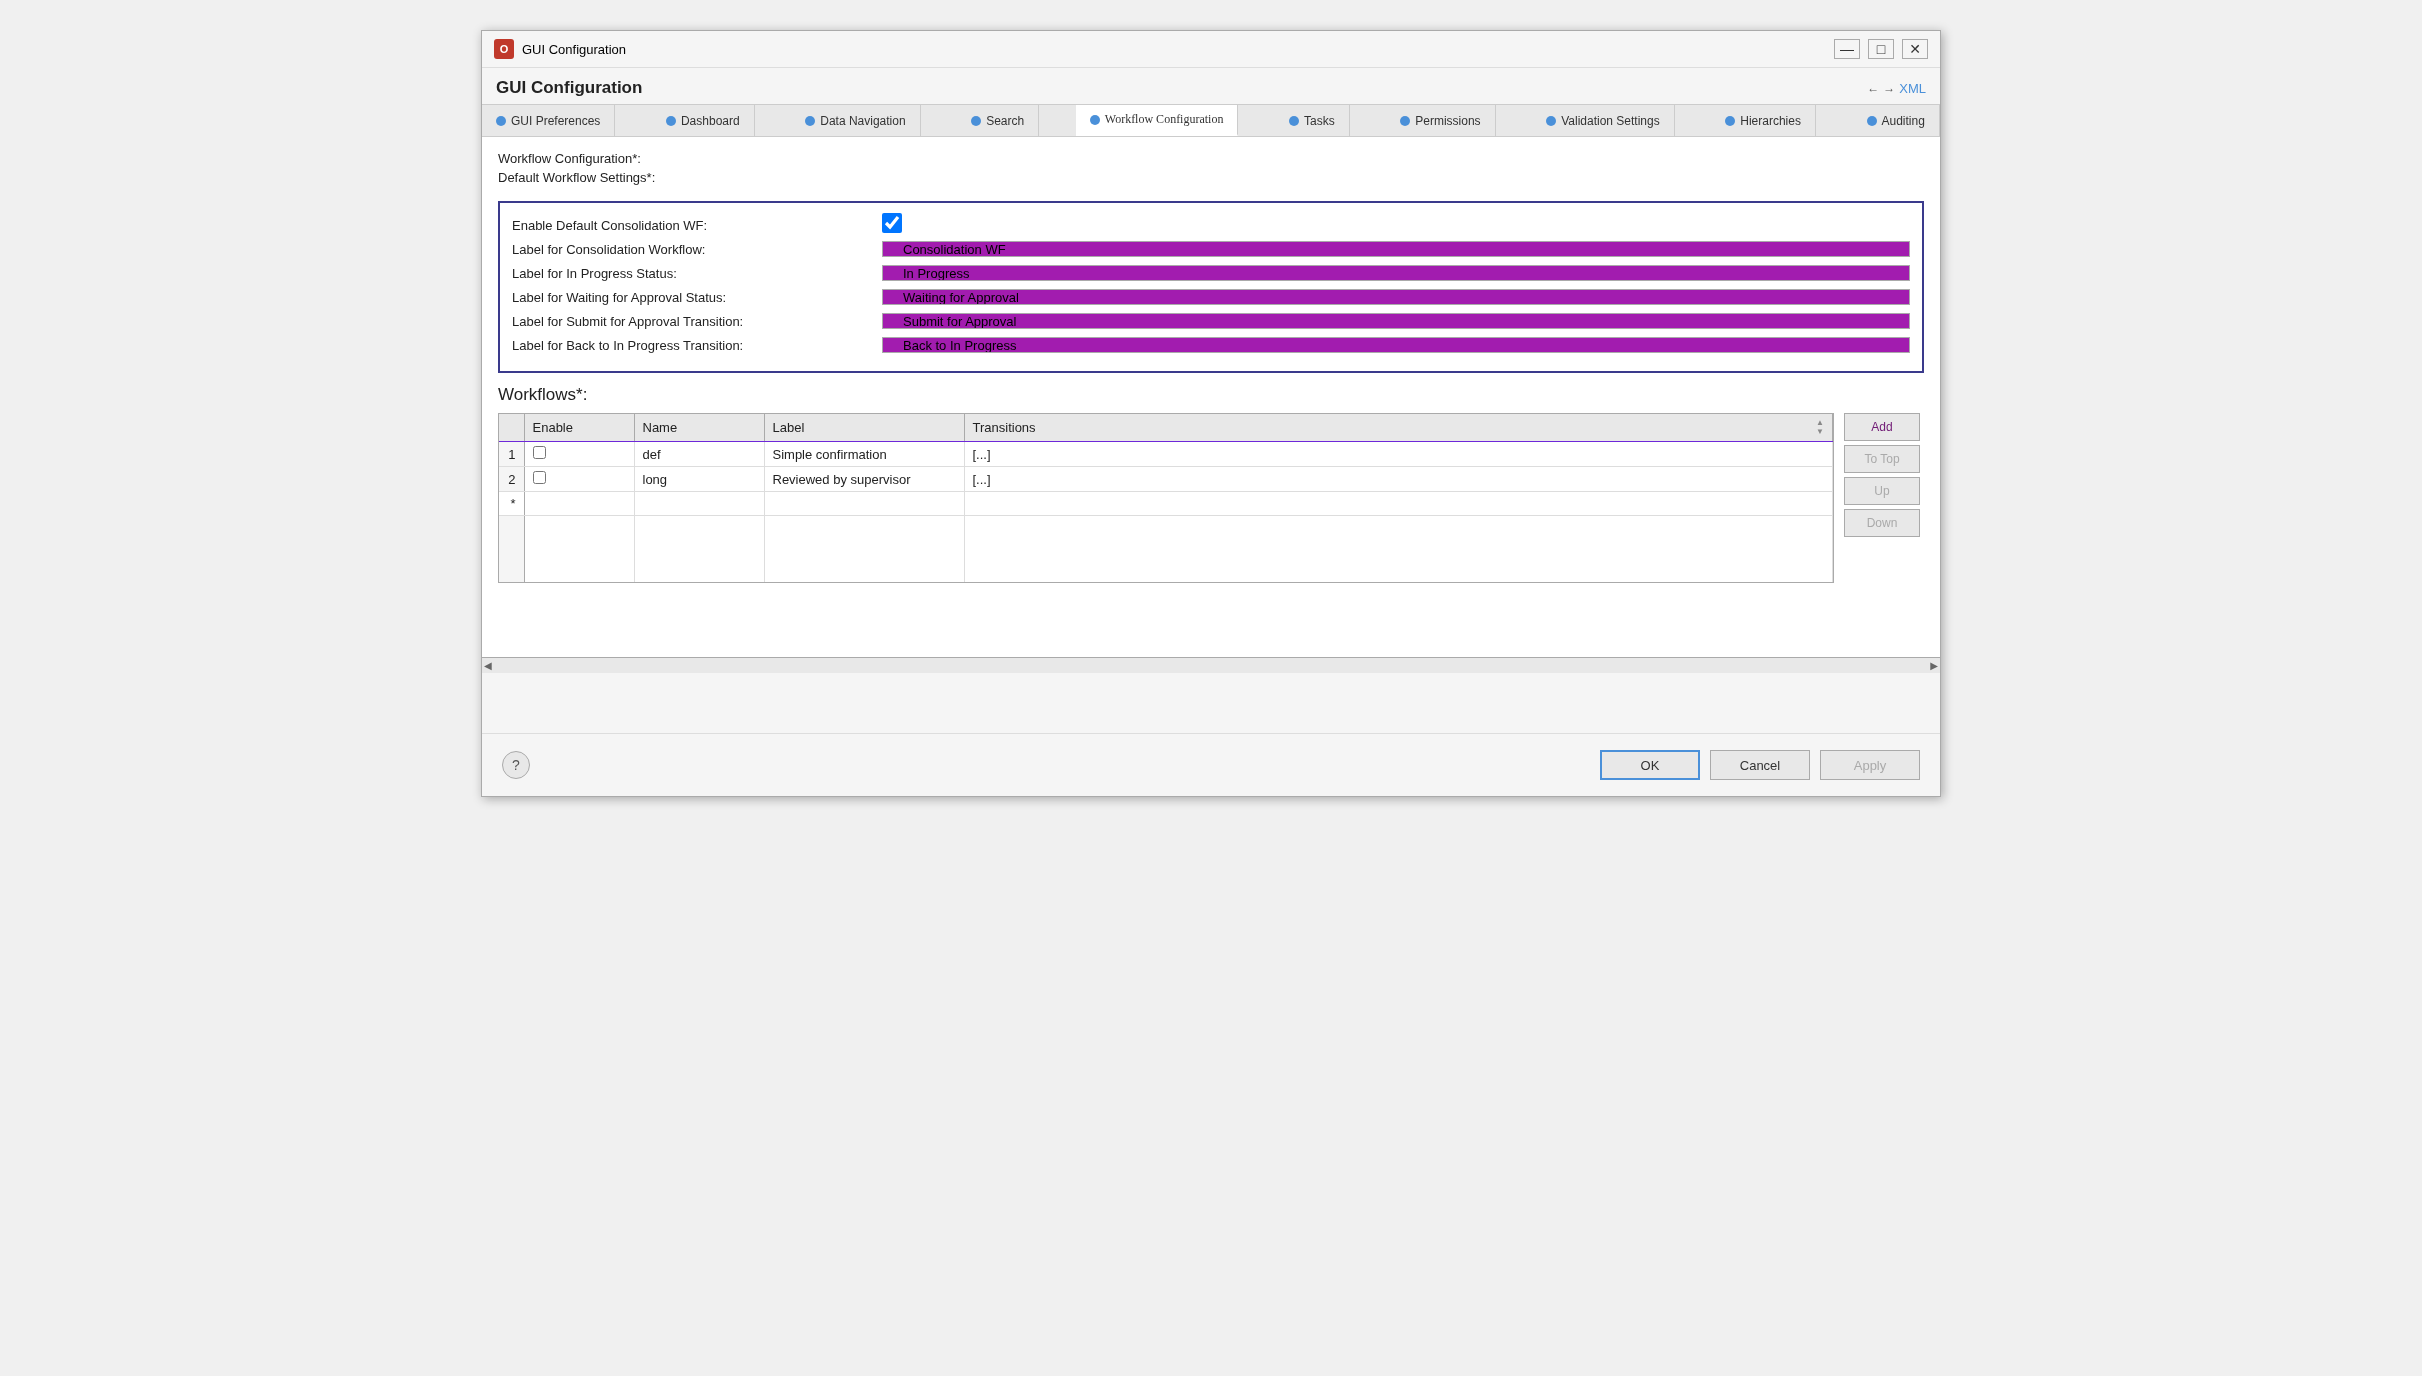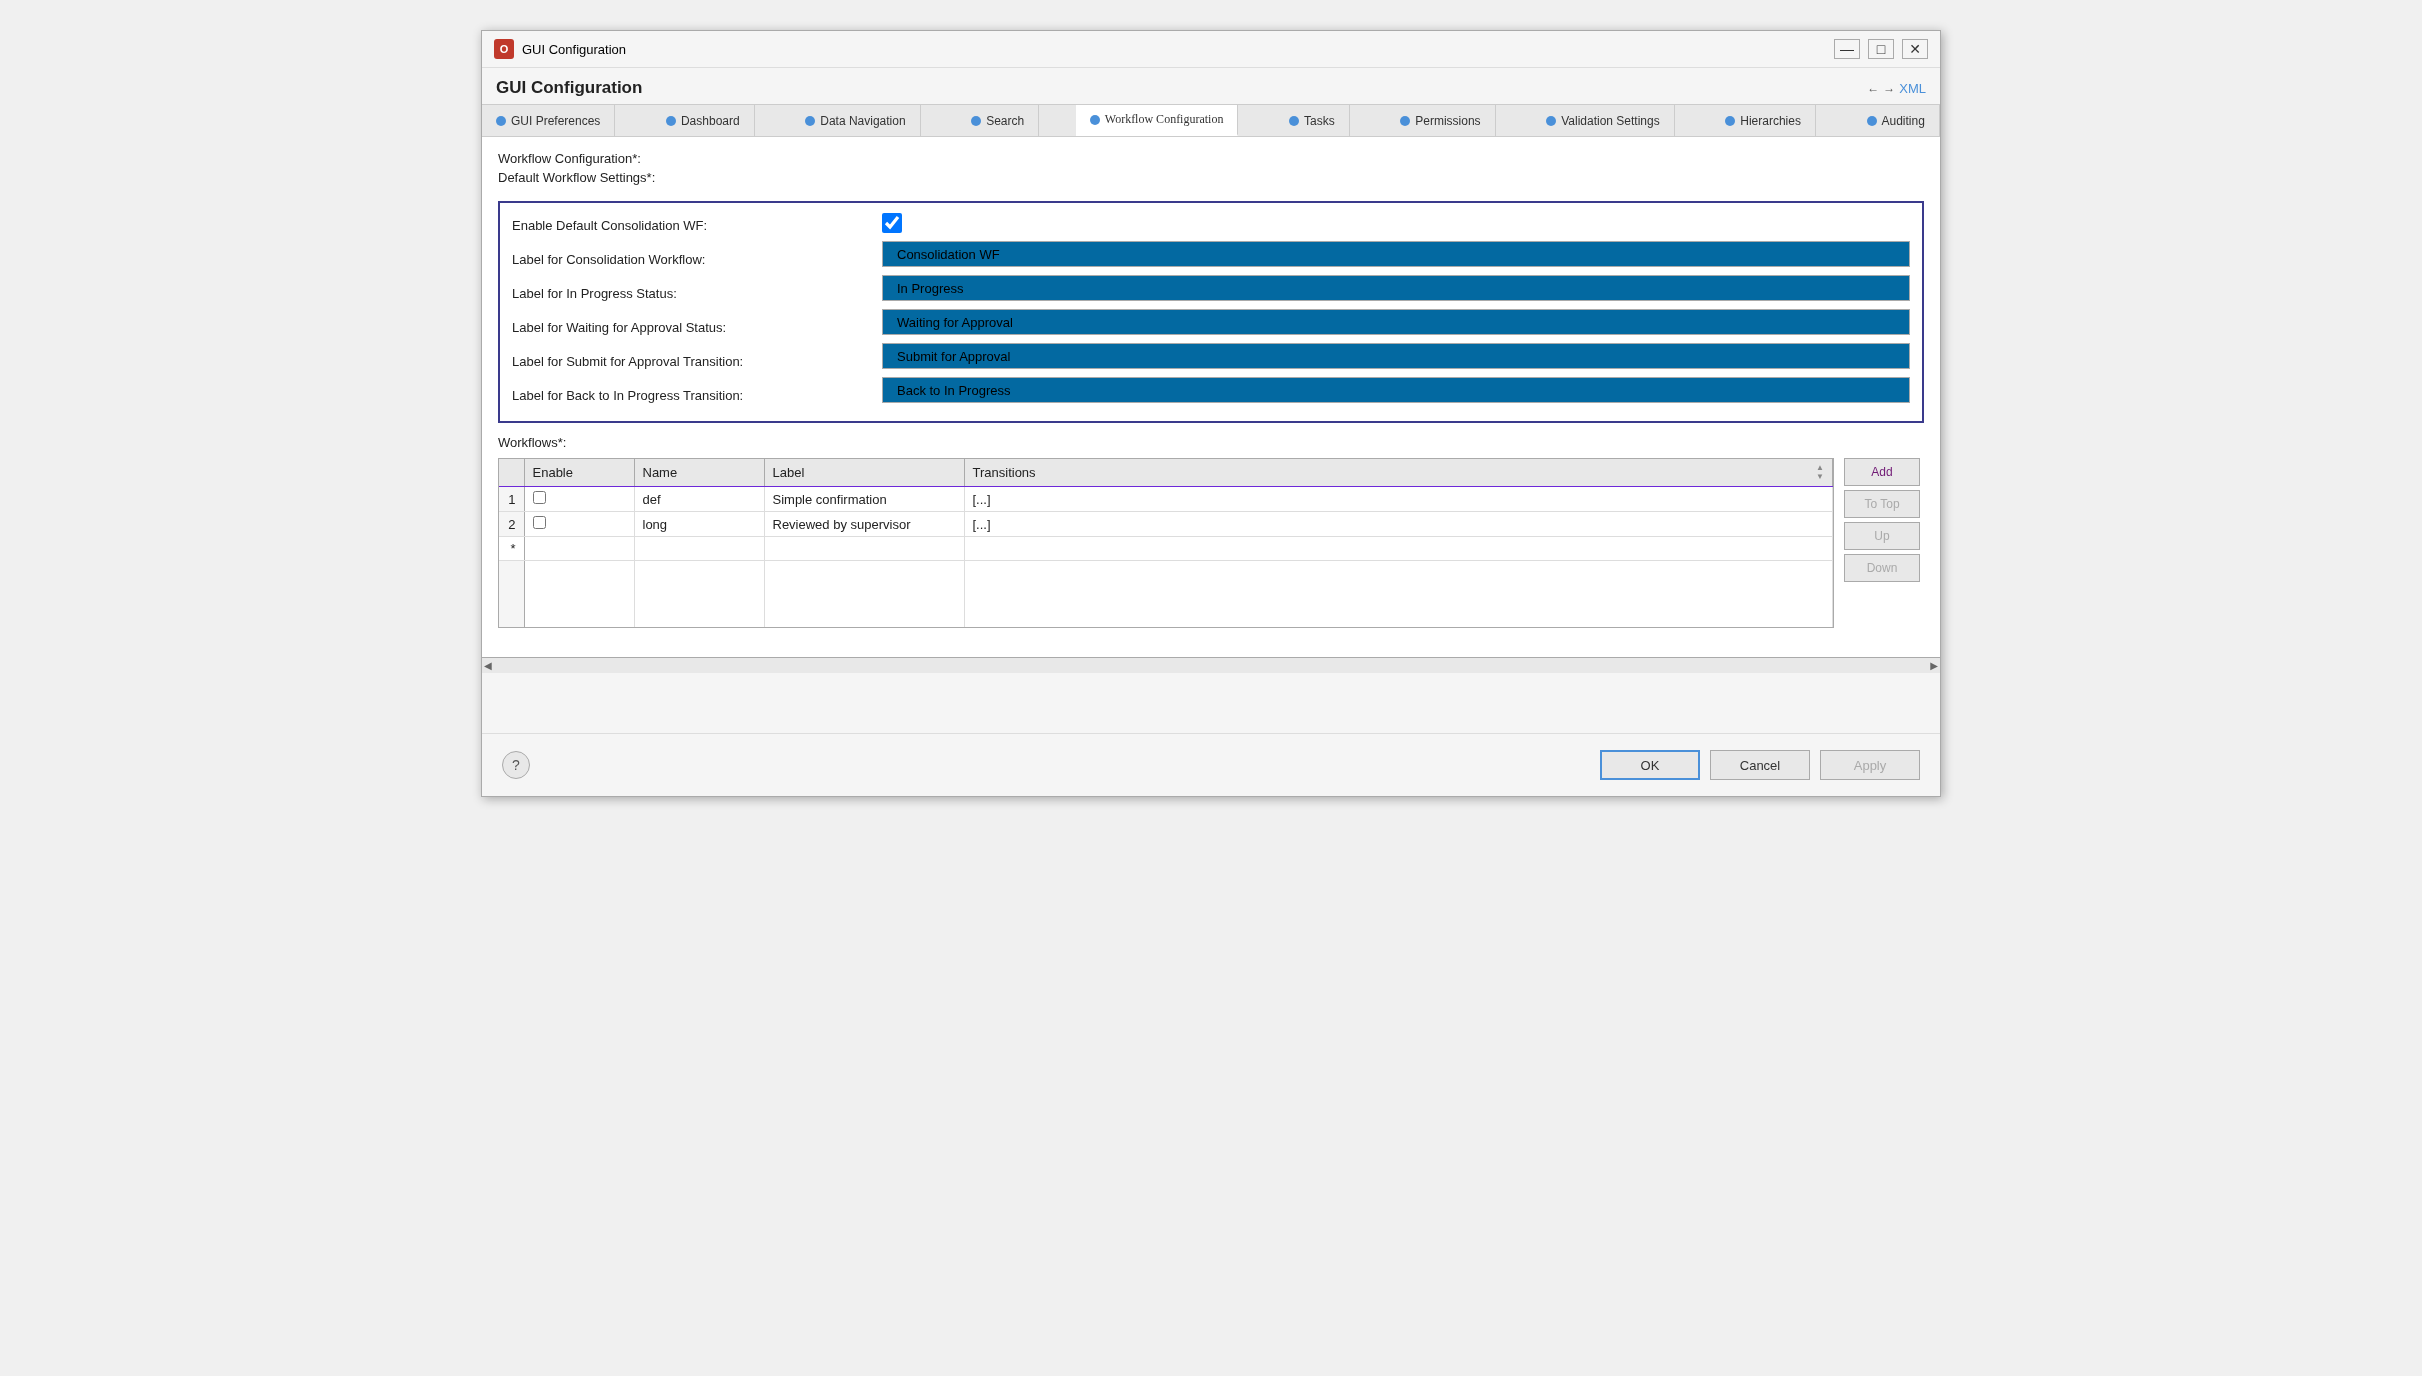--- a/index.html
+++ b/index.html
@@ -140,32 +140,32 @@
       margin-bottom: 8px;
     }
     .form-label {
       width: 370px;
       font-size: 13px;
       color: #222;
       flex-shrink: 0;
     }
     .form-input {
       flex: 1;
-      height: 26px;
+      height: 16px;
       border: 1px solid #aaa;
-      padding: 2px 14px;
-      font-size: 13px;
-      background: #0369a1;
+      padding: 2px 20px;
+      font-size: 13px;
+      background: #a21caf;
     }
     .checkbox-cell {
       width: 20px;
       height: 20px;
     }
     .workflows-label {
-      font-size: 13px;
+      font-size: 17px;
       color: #222;
       margin-bottom: 8px;
     }
     .workflows-section {
       display: flex;
       gap: 10px;
     }
     .workflows-table {
       width: 100%;
       border-collapse: collapse;

